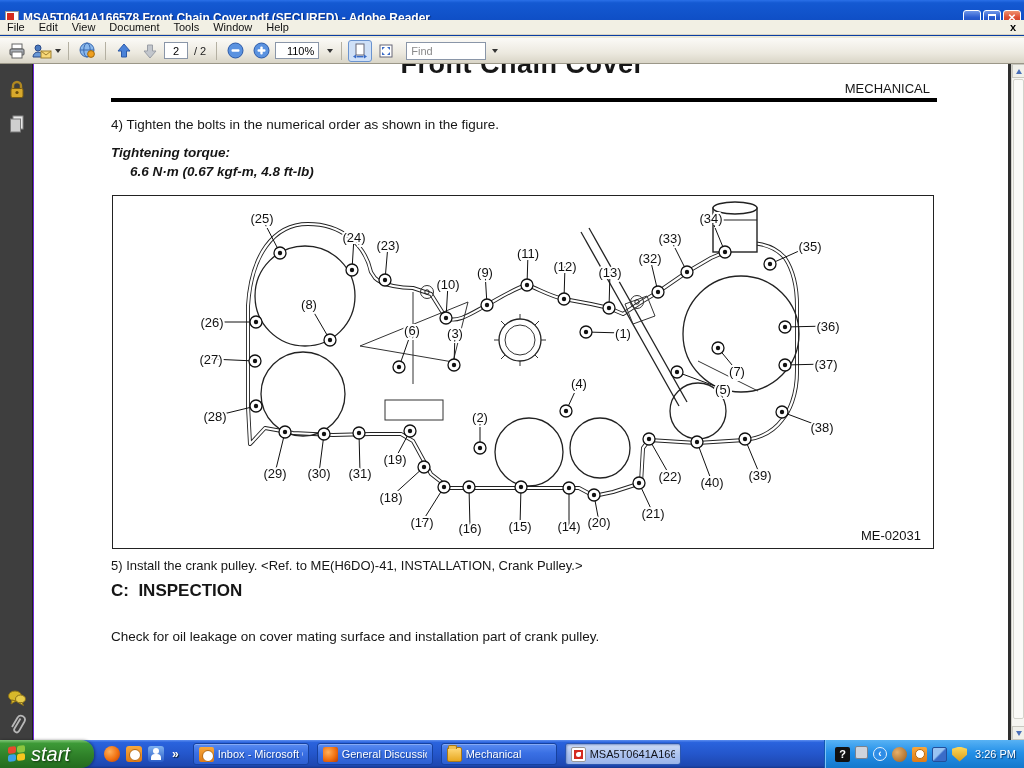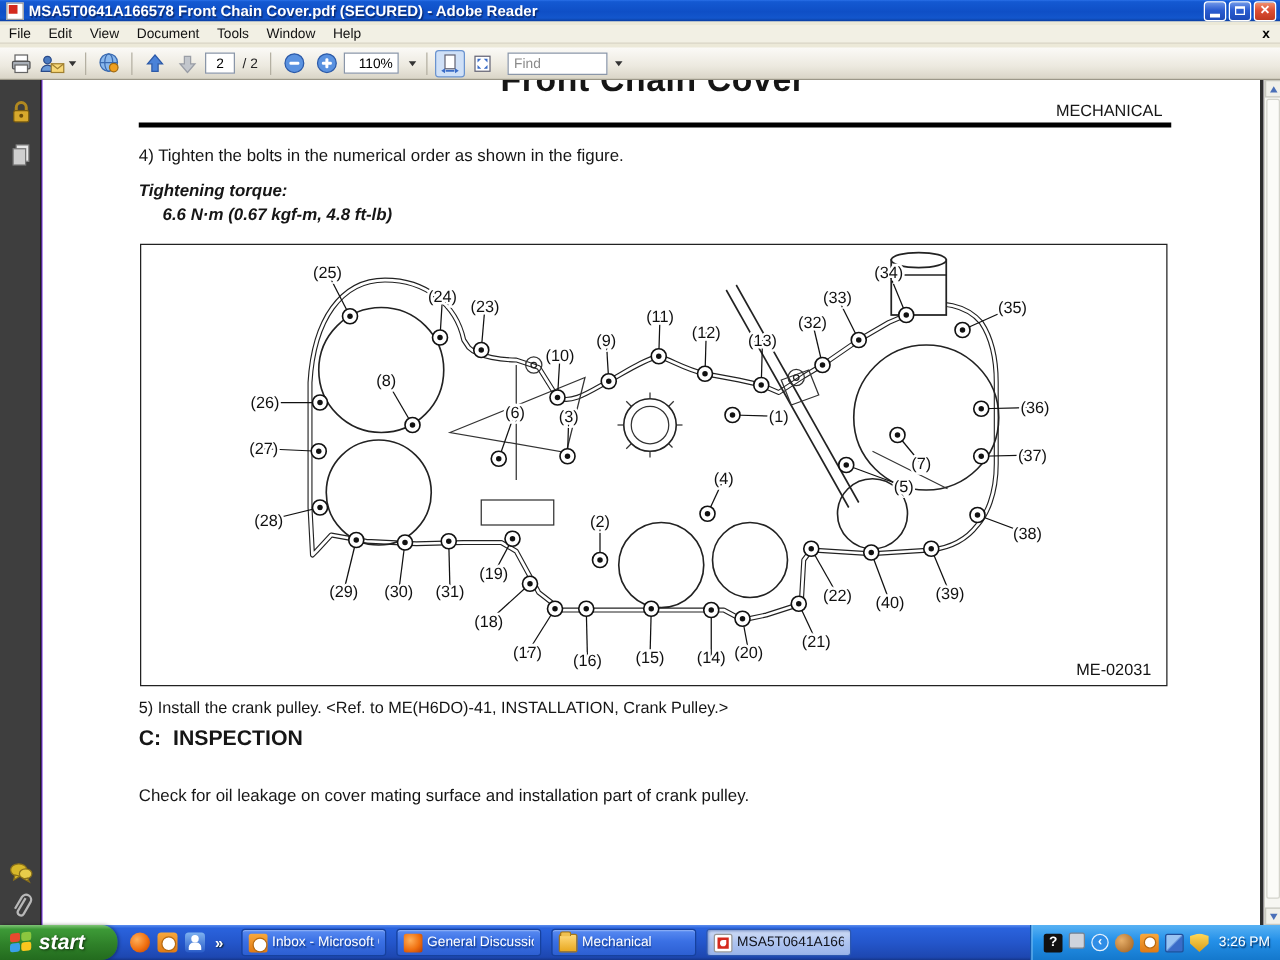--- a/index.html
+++ b/index.html
@@ -1,21 +1,21 @@
 <!DOCTYPE html>
 <html><head>
 <meta charset="utf-8">
 <style>
   * { margin:0; padding:0; box-sizing:border-box; }
   html,body { width:1024px; height:768px; overflow:hidden; }
   body { font-family:"Liberation Sans", sans-serif; cursor:default; -webkit-user-select:none; user-select:none; }
   #app { position:relative; width:1024px; height:768px; background:#ece9d8; overflow:hidden; }
 
   
-  #titlebar { position:absolute; top:0; left:0; width:1024px; height:17px;
+  #titlebar { position:absolute; top:0; left:0; width:1024px; height:36px;
     background:linear-gradient(180deg,#2a70e8 0%,#1459d2 8%,#0f4fc6 55%,#1356cc 85%,#0a3da0 100%);
     display:flex; align-items:center; padding:0 3px; }
   .titlebar-icon { width:14px; height:14px; margin:0 4px 0 2px; background:#fff; border:1px solid #999; position:relative; flex:0 0 auto; }
   .titlebar-icon::before { content:""; position:absolute; left:1px; top:1px; width:7px; height:7px; background:#d42a1e; }
   #title-text { color:#fff; font-size:12px; font-weight:bold; text-shadow:1px 1px 1px #0a2a70; white-space:nowrap; overflow:hidden; flex:1 1 auto; }
   #window-controls { display:flex; gap:2px; flex:0 0 auto; }
   .winbtn { width:18px; height:16px; border-radius:3px; border:1px solid #fff; color:#fff; font-size:10px; line-height:14px;
     text-align:center; font-weight:bold; background:linear-gradient(180deg,#6f96e8,#2a5cd0 45%,#1c4ab8); }
   .winbtn.close { background:linear-gradient(180deg,#f0926f,#dd4f34 45%,#c03a20); }
   .winbtn .glyph-min { display:block; width:8px; height:3px; background:#fff; margin:9px auto 0; }
@@ -82,21 +82,21 @@
   
   #taskbar { position:absolute; top:740px; left:0; width:1024px; height:28px;
     background:linear-gradient(180deg,#5c8ef0 0%,#2a63dd 9%,#2456cb 50%,#1d47b0 92%,#15368c 100%); display:flex; align-items:center; }
   #start-button { height:28px; width:94px; flex:0 0 auto; border-radius:0 13px 13px 0;
     background:linear-gradient(180deg,#7fc576 0%,#3d9a37 12%,#2f8129 55%,#236b1e 100%);
     box-shadow:1px 0 3px rgba(0,0,0,.4); display:flex; align-items:center; gap:5px; padding-left:8px; }
   #start-flag { width:18px; height:16px; display:grid; grid-template-columns:8px 8px; grid-template-rows:7px 7px; gap:1px; transform:skewY(-6deg); }
   #start-flag i { border-radius:2px; }
   #start-flag i:nth-child(1){background:#e64a2e;} #start-flag i:nth-child(2){background:#8cc63f;}
   #start-flag i:nth-child(3){background:#3aa1e8;} #start-flag i:nth-child(4){background:#f8c61e;}
-  #start-label { color:#fff; font-size:17px; font-weight:bold; font-style:italic; text-shadow:1px 1px 2px #12340e; }
+  #start-label { color:#fff; font-size:20px; font-weight:normal; font-style:italic; text-shadow:1px 1px 2px #12340e; }
   #quick-launch { display:flex; align-items:center; gap:6px; padding:0 8px 0 10px; flex:0 0 auto; }
   .ql-icon { width:16px; height:16px; border-radius:3px; }
   .icon-firefox { background:radial-gradient(circle at 35% 35%, #ffb05a, #f07010 55%, #b23a06); border-radius:50%; }
   .icon-outlook { background:linear-gradient(180deg,#f8a83c,#e07a14); position:relative; }
   .icon-outlook::before { content:""; position:absolute; left:3px; top:3px; width:10px; height:10px; border-radius:50%; background:#fff; border:1px solid #b86a10; }
   .icon-messenger { background:linear-gradient(180deg,#7fb2f0,#2a5cc8); position:relative; }
   .icon-messenger::before { content:""; position:absolute; left:5px; top:2px; width:6px; height:6px; border-radius:50%; background:#fff; }
   .icon-messenger::after { content:""; position:absolute; left:3px; top:8px; width:10px; height:6px; border-radius:4px 4px 0 0; background:#fff; }
   #ql-overflow { color:#fff; font-size:12px; font-weight:bold; margin-left:2px; text-shadow:1px 1px 1px #123; }
   #task-buttons { display:flex; align-items:center; gap:8px; padding-left:6px; flex:1 1 auto; }

